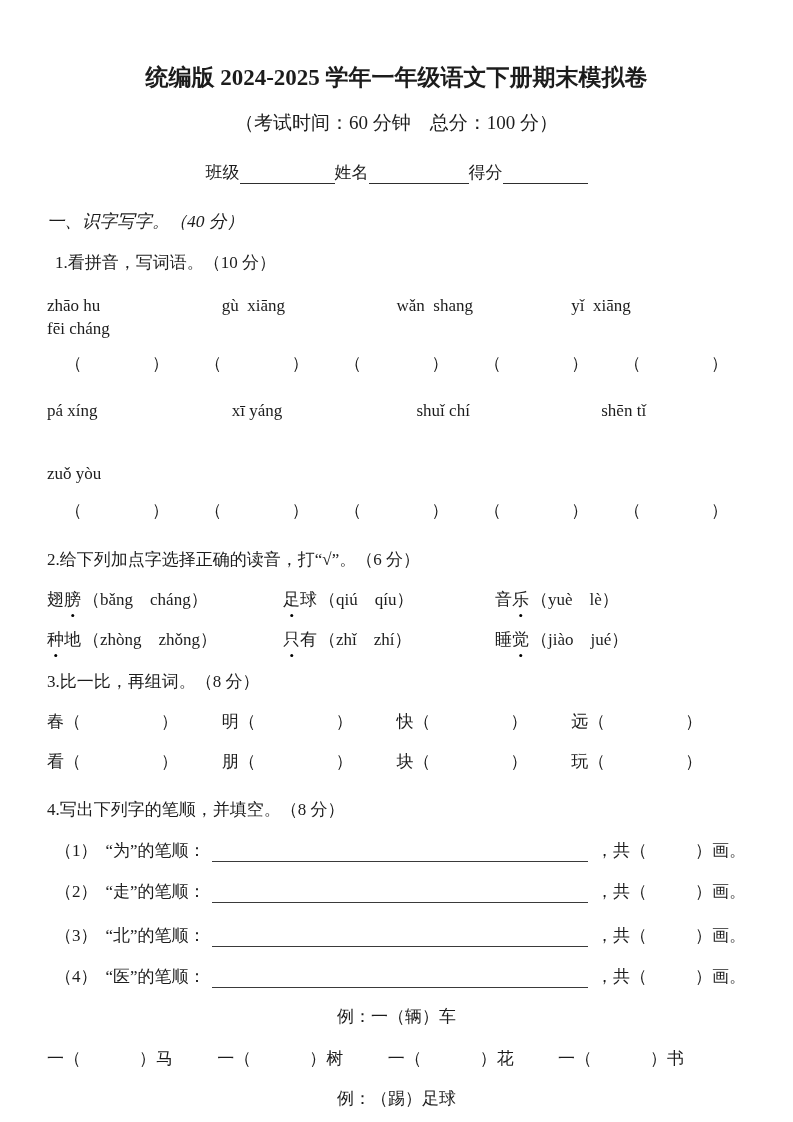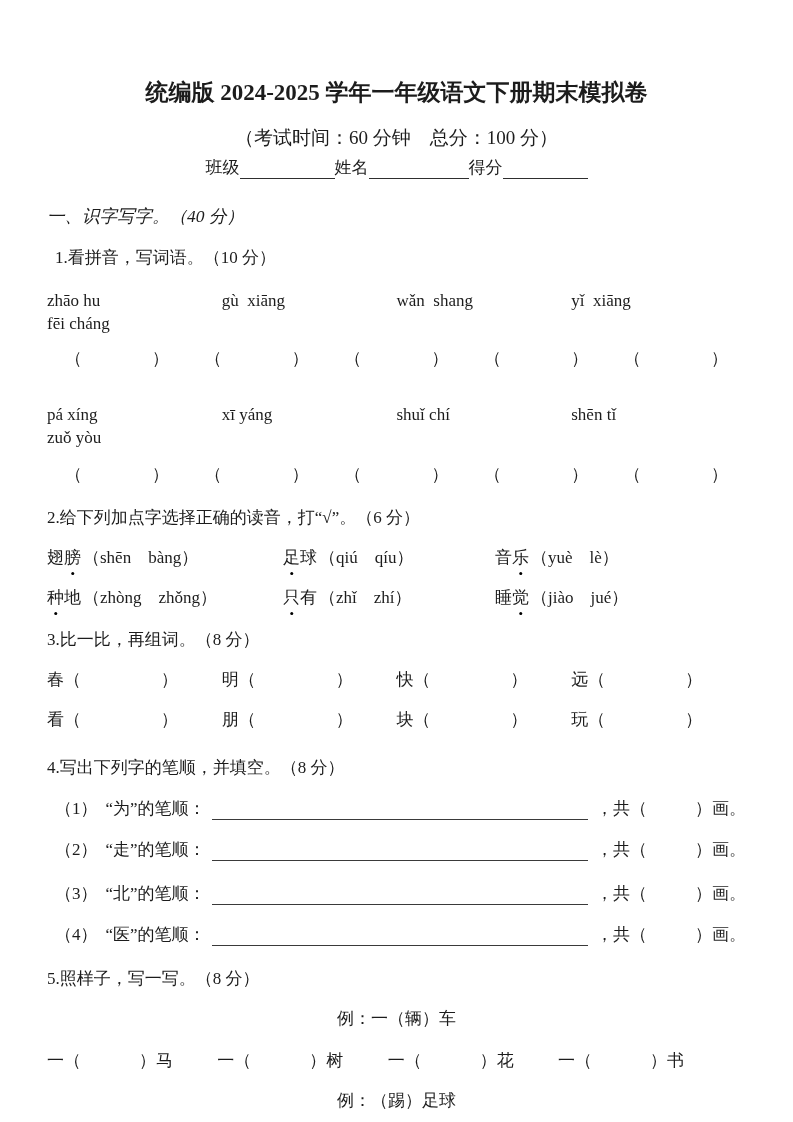--- a/index.html
+++ b/index.html
@@ -2,26 +2,26 @@
 <html><head>
 <meta charset="utf-8">
 <style>
   * { margin:0; padding:0; box-sizing:border-box; }
   html,body { background:#ffffff; }
   body {
     width:793px; height:1122px; overflow:hidden;
     font-family:"Liberation Serif","DejaVu Serif",serif;
     color:#1c1c1c; font-size:17px;
   }
-  .page { display:flex; flex-direction:column; padding:15px 47px; height:100%; }
+  .page { display:flex; flex-direction:column; padding:0 47px; height:100%; }
 
   .title { margin-top:62px; text-align:center; font-size:23px; font-weight:bold; line-height:32px; }
   .subtitle { margin-top:17px; text-align:center; font-size:19px; line-height:23px; }
 
-  .stuline { margin-top:7px; display:flex; justify-content:center; align-items:flex-end; line-height:23px;text-align:right; }
+  .stuline { margin-top:27px; display:flex; justify-content:center; align-items:flex-end; line-height:23px;text-align:right; }
   .blank { display:inline-block; border-bottom:1.5px solid #2e2e2e; height:18px; }
   .u95 { width:95px; } .u100 { width:100px; } .u85 { width:85px; }
 
   .sec-heading { margin-top:25px; line-height:24px; font-size:17.5px;font-style:italic; }
   .q-title { margin-top:18px; line-height:24px; }
   .indent8 { padding-left:8px; }
 
   .pinyin-row { margin-top:19px; display:grid; grid-template-columns:repeat(4,1fr); text-align:left; line-height:23px; }
   .pinyin { white-space:pre; }
   .paren-row { margin-top:11px; display:grid; grid-template-columns:repeat(5,1fr); line-height:26px; }
@@ -43,25 +43,25 @@
   .q4-label { white-space:nowrap; }
   .stroke-blank { flex:1 1 auto; border-bottom:1px solid #3a3a3a; height:20px; margin:0 8px 1px 6px; min-width:120px; }
   .q4-gap { display:inline-block; width:48px; }
   .nowrap { white-space:nowrap; }
 
   .example { margin-top:16px; line-height:24px;text-align:center; }
   .q5-row { margin-top:18px; display:flex; justify-content:space-between; padding-right:62px; line-height:24px; }
   .q5-cell { display:inline-flex; align-items:flex-end; }
   .q5gap { display:inline-block; width:58px; }
 
-  .mt-q2 { margin-top:18px; }
+  .mt-q2 { margin-top:24px; }
   .mt-q3 { }
   .mt-q4 { margin-top:24px; }
   .mt-q5 { margin-top:20px; }
-  .mt-row2 { margin-top:31px; }
+  .mt-row2 { margin-top:22px;gap:40px; }
   .mt-paren2 { margin-top:13px; }
   .mt-q4r3 { margin-top:20px; }
 </style>
 </head>
 <body>
 
 <div class="page">
 
   <div class="title">统编版 2024-2025 学年一年级语文下册期末模拟卷</div>
   <div class="subtitle">（考试时间：60 分钟　总分：100 分）</div>
@@ -144,21 +144,21 @@
       </span>
     <span class="paren-cell">
         <span>（</span>
         <span class="pgap"></span>
         <span>）</span>
       </span>
   </div>
 
   <div class="q-title mt-q2">2.给下列加点字选择正确的读音，打“√”。（6 分）</div>
   <div class="q2-row">
-    <span><span>翅</span><span class="em-dot">膀</span><span class="opts">（shēn　bàng）</span></span>
+    <span><span>翅</span><span class="em-dot">膀</span><span class="opts">（bǎng　cháng）</span></span>
     <span><span class="em-dot">足</span><span>球</span><span class="opts">（qiú　qíu）</span></span>
     <span><span>音</span><span class="em-dot">乐</span><span class="opts">（yuè　lè）</span></span>
   </div>
   <div class="q2-row">
     <span><span class="em-dot">种</span><span>地</span><span class="opts">（zhòng　zhǒng）</span></span>
     <span><span class="em-dot">只</span><span>有</span><span class="opts">（zhǐ　zhí）</span></span>
     <span><span>睡</span><span class="em-dot">觉</span><span class="opts">（jiào　jué）</span></span>
   </div>
 
   <div class="q-title mt-q3">3.比一比，再组词。（8 分）</div>
@@ -242,21 +242,20 @@
   </div>
   <div class="q4-row">
     <span class="q4-num">（4）</span>
       <span class="q4-label">“医”的笔顺：</span>
       <span class="stroke-blank"></span>
       <span class="nowrap">，共（</span>
       <span class="q4-gap"></span>
       <span class="nowrap">）画。</span>
   </div>
 
-  <div class="q-title mt-q5">5.照样子，写一写。（8 分）</div>
   <div class="example">例：一（辆）车</div>
   <div class="q5-row">
     <span class="q5-cell">
         <span>一（</span>
         <span class="q5gap"></span>
         <span>）马</span>
       </span>
     <span class="q5-cell">
         <span>一（</span>
         <span class="q5gap"></span>

